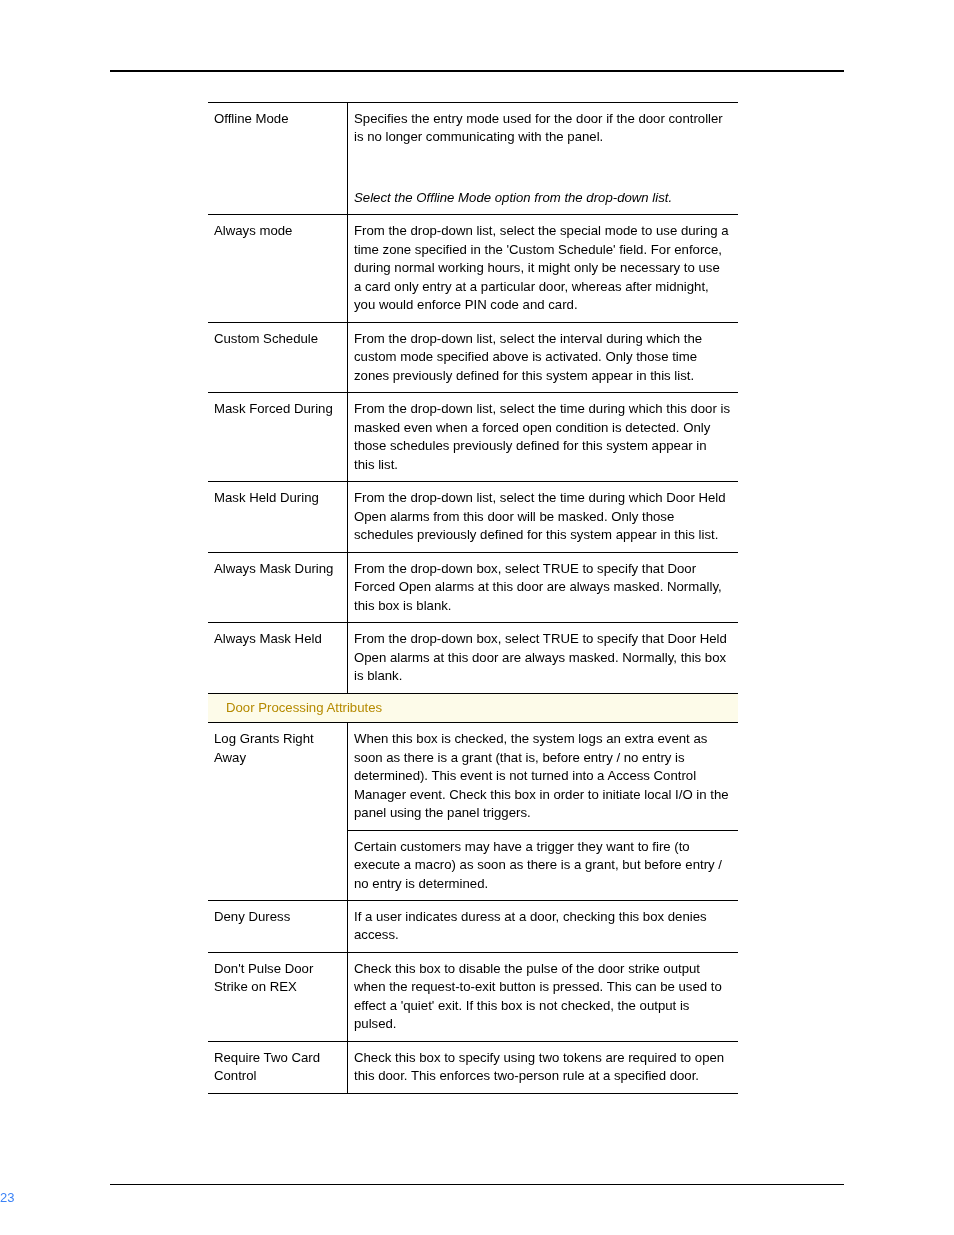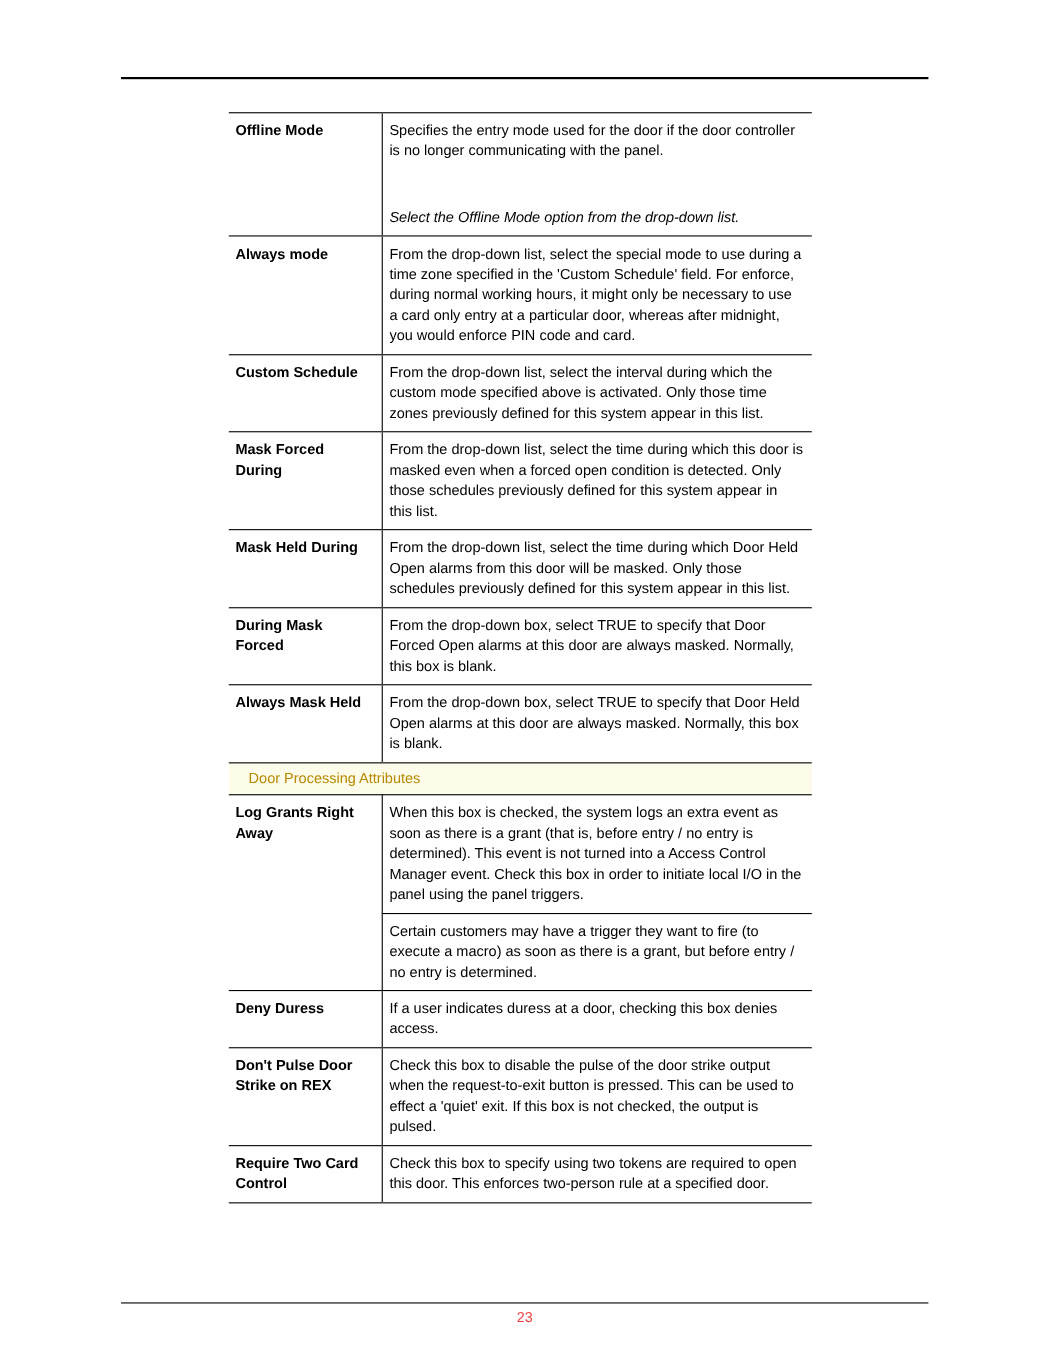--- a/index.html
+++ b/index.html
@@ -31,21 +31,21 @@
     width: 100%;
   }
   td {
     border-top: 1px solid #000;
     border-bottom: 1px solid #000;
     vertical-align: top;
     padding: 7px 8px 7px 6px;
   }
   td.label {
     width: 125px;
-    font-weight: bold;
+    font-weight: normal;
   }
   td.desc {
     border-left: 1px solid #000;
   }
   td.section {
     background: #fdfbe9;
     color: #b58a00;
     font-weight: normal;
     padding: 5px 18px;
   }
@@ -61,23 +61,23 @@
     left: 110px;
     right: 110px;
     bottom: 50px;
     border-top: 1.5px solid #000;
   }
   .page-number {
     position: absolute;
     left: 0;
     right: 0;
     bottom: 30px;
-    text-align: center;
+    text-align: left;
     font-size: 13px;
-    color: #ef4444;
+    color: #3b82f6;
   }
 </style>
 </head>
 <body>
 
 <div class="page">
   <div class="top-rule"></div>
 
   <div class="table-wrap">
     <table>
@@ -107,21 +107,21 @@
               <p>From the drop-down list, select the time during which this door is masked even when a forced open condition is detected. Only those schedules previously defined for this system appear in this list.</p>
             </td>
           </tr>
           <tr>
             <td class="label">Mask Held During</td>
             <td class="desc">
               <p>From the drop-down list, select the time during which Door Held Open alarms from this door will be masked. Only those schedules previously defined for this system appear in this list.</p>
             </td>
           </tr>
           <tr>
-            <td class="label">During Mask Forced</td>
+            <td class="label">Always Mask During</td>
             <td class="desc">
               <p>From the drop-down box, select TRUE to specify that Door Forced Open alarms at this door are always masked. Normally, this box is blank.</p>
             </td>
           </tr>
           <tr>
             <td class="label">Always Mask Held</td>
             <td class="desc">
               <p>From the drop-down box, select TRUE to specify that Door Held Open alarms at this door are always masked. Normally, this box is blank.</p>
             </td>
           </tr>

